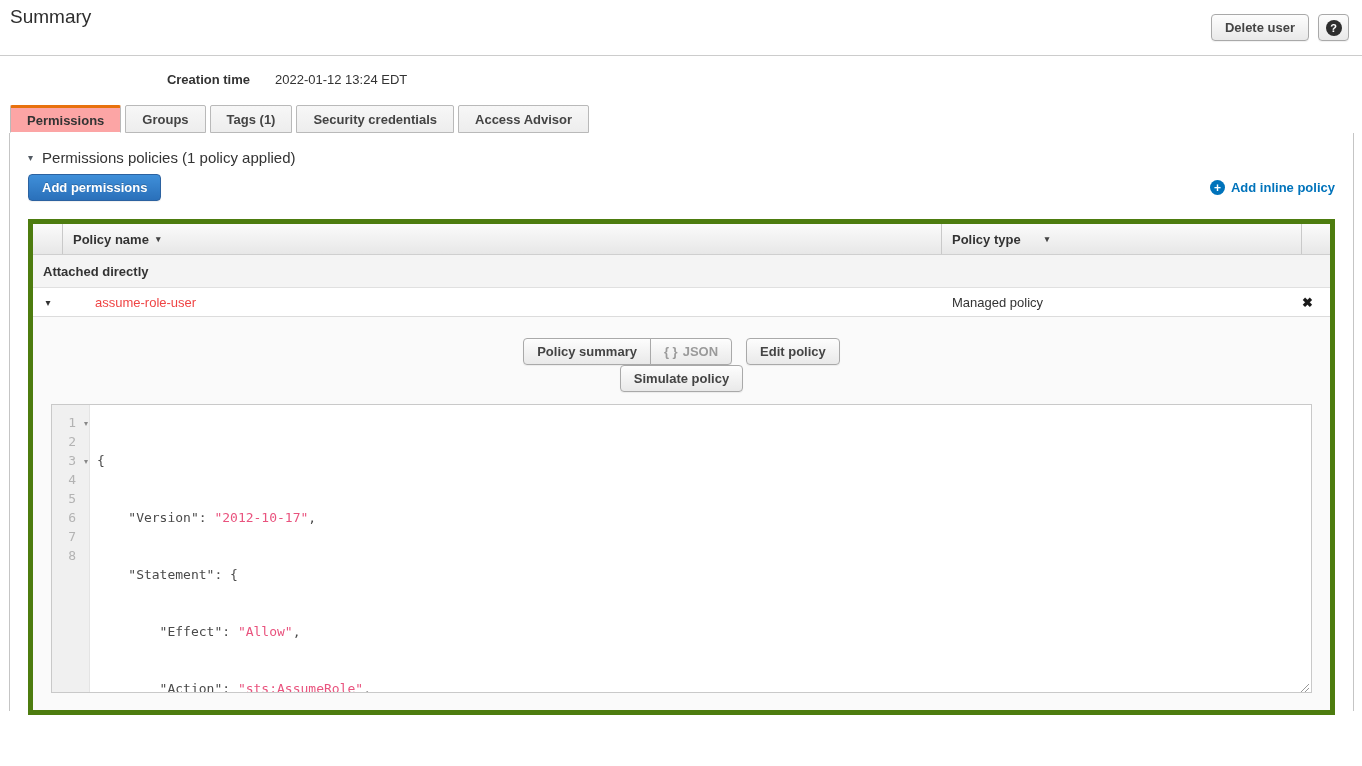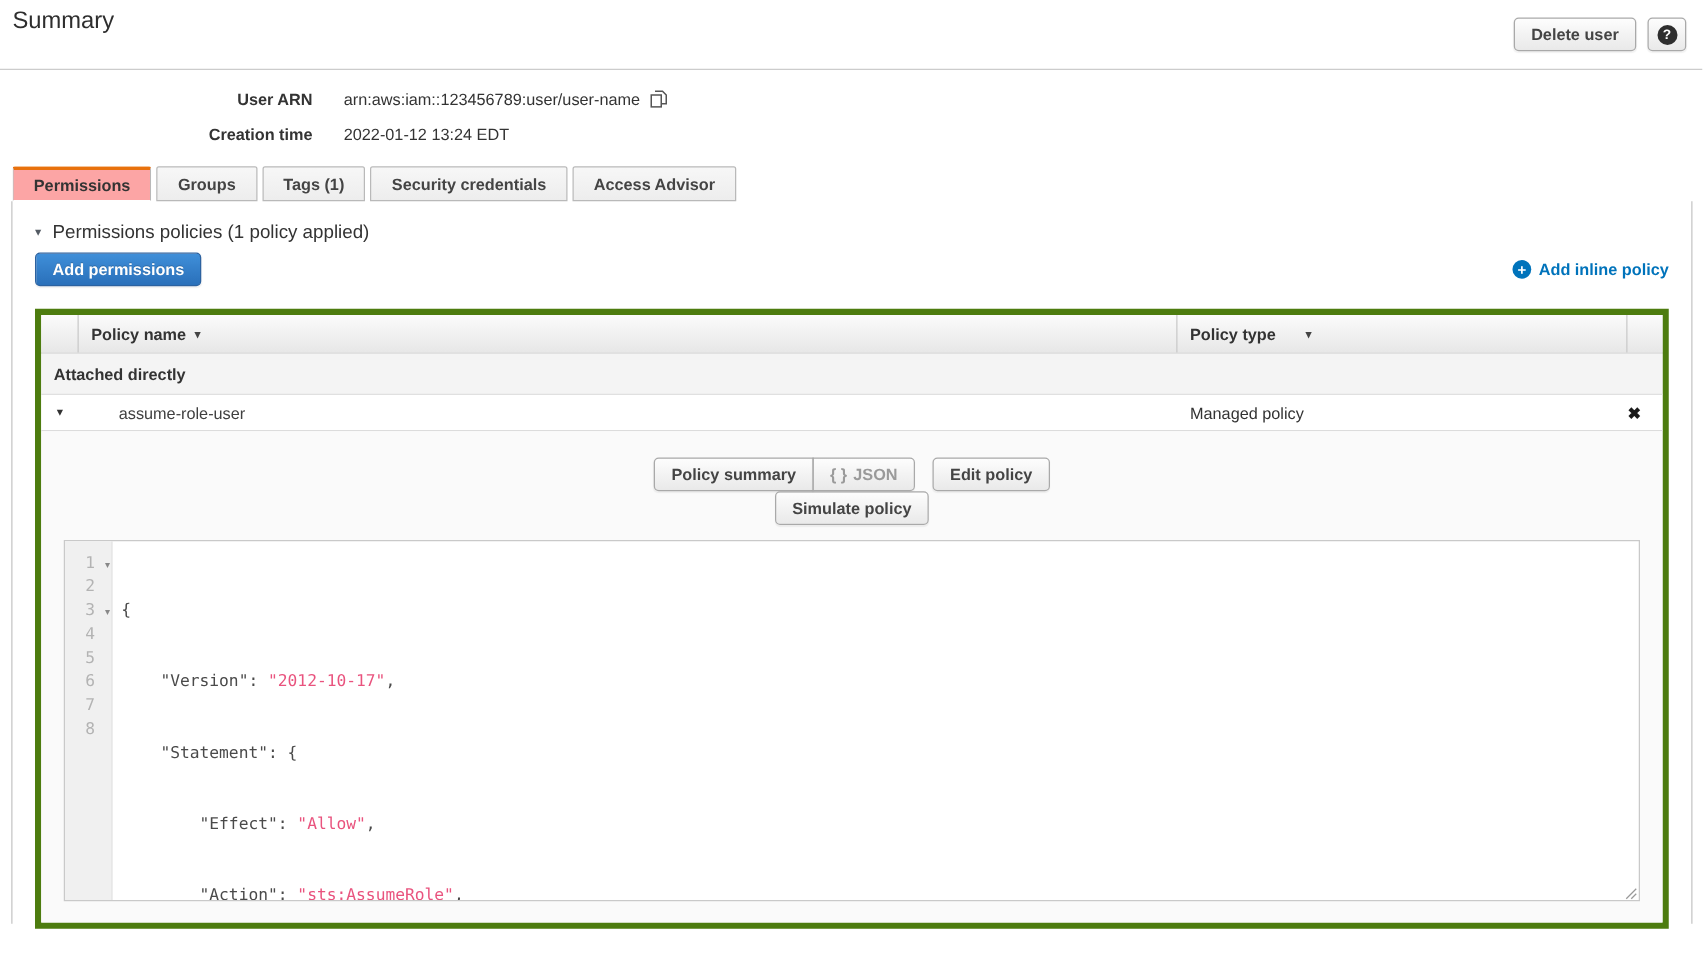--- a/index.html
+++ b/index.html
@@ -75,21 +75,21 @@
     padding-left:10px; font-weight:700; cursor:pointer; }
   .th-actions { width:28px; }
   .sort-arrow { font-size:9px; color:#444; }
 
   .group-row { height:33px; background:#f4f4f4; display:flex; align-items:center;
     padding-left:10px; font-weight:700; border-bottom:1px solid #e0e0e0; }
 
   .policy-row { height:29px; display:flex; align-items:center; background:#fff; border-bottom:1px solid #dcdcdc; }
   .row-expander { width:30px; text-align:center; font-size:10px; color:#333; cursor:pointer; }
   .row-name { flex:1; padding-left:32px; }
-  .row-name a { color:#404040; text-decoration:none; cursor:pointer; }
+  .row-name a { color:#ef4444; text-decoration:none; cursor:pointer; }
   .row-type { width:360px; padding-left:10px; }
   .row-actions { width:28px; text-align:left; font-weight:700; color:#1a1a1a; cursor:pointer; }
 
   
   .expanded-panel { background:#fafafa; padding:21px 18px 17px; }
   .view-toolbar { display:flex; justify-content:flex-end; align-items:center;flex-direction:column; }
   .view-left { display:flex; align-items:center; }
   .btn-group { display:flex; }
   .btn-group .btn:first-child { border-radius:4px 0 0 4px; }
   .btn-group .btn.json-btn { border-radius:0 4px 4px 0; margin-left:-1px; color:#9a9a9a; gap:5px; }
@@ -117,32 +117,20 @@
   <div class="header-actions">
     <button class="btn">Delete user</button>
     <button class="btn btn-help">
       <span class="help-circle">?</span>
     </button>
   </div>
 </div>
 
 <div class="details">
   <div class="detail-row">
-    <div class="detail-label">User ARN</div>
-    <div class="detail-value">
-      <span>arn:aws:iam::123456789:user/user-name</span>
-      <span style="display:inline-flex;">
-        <svg width="16" height="16" viewBox="0 0 16 16">
-          <path d="M5 2 h6 l3 3 v7 h-4" fill="#fff" stroke="#555" stroke-width="1.2"></path>
-          <rect x="2" y="5" width="8" height="9.5" fill="#fff" stroke="#555" stroke-width="1.2"></rect>
-        </svg>
-      </span>
-    </div>
-  </div>
-  <div class="detail-row">
     <div class="detail-label">Creation time</div>
     <div class="detail-value">
         <span>2022-01-12 13:24 EDT</span>
       </div>
   </div>
 </div>
 
 <div class="tabs">
   <div class="tab active">Permissions</div>
   <div class="tab">Groups</div>

